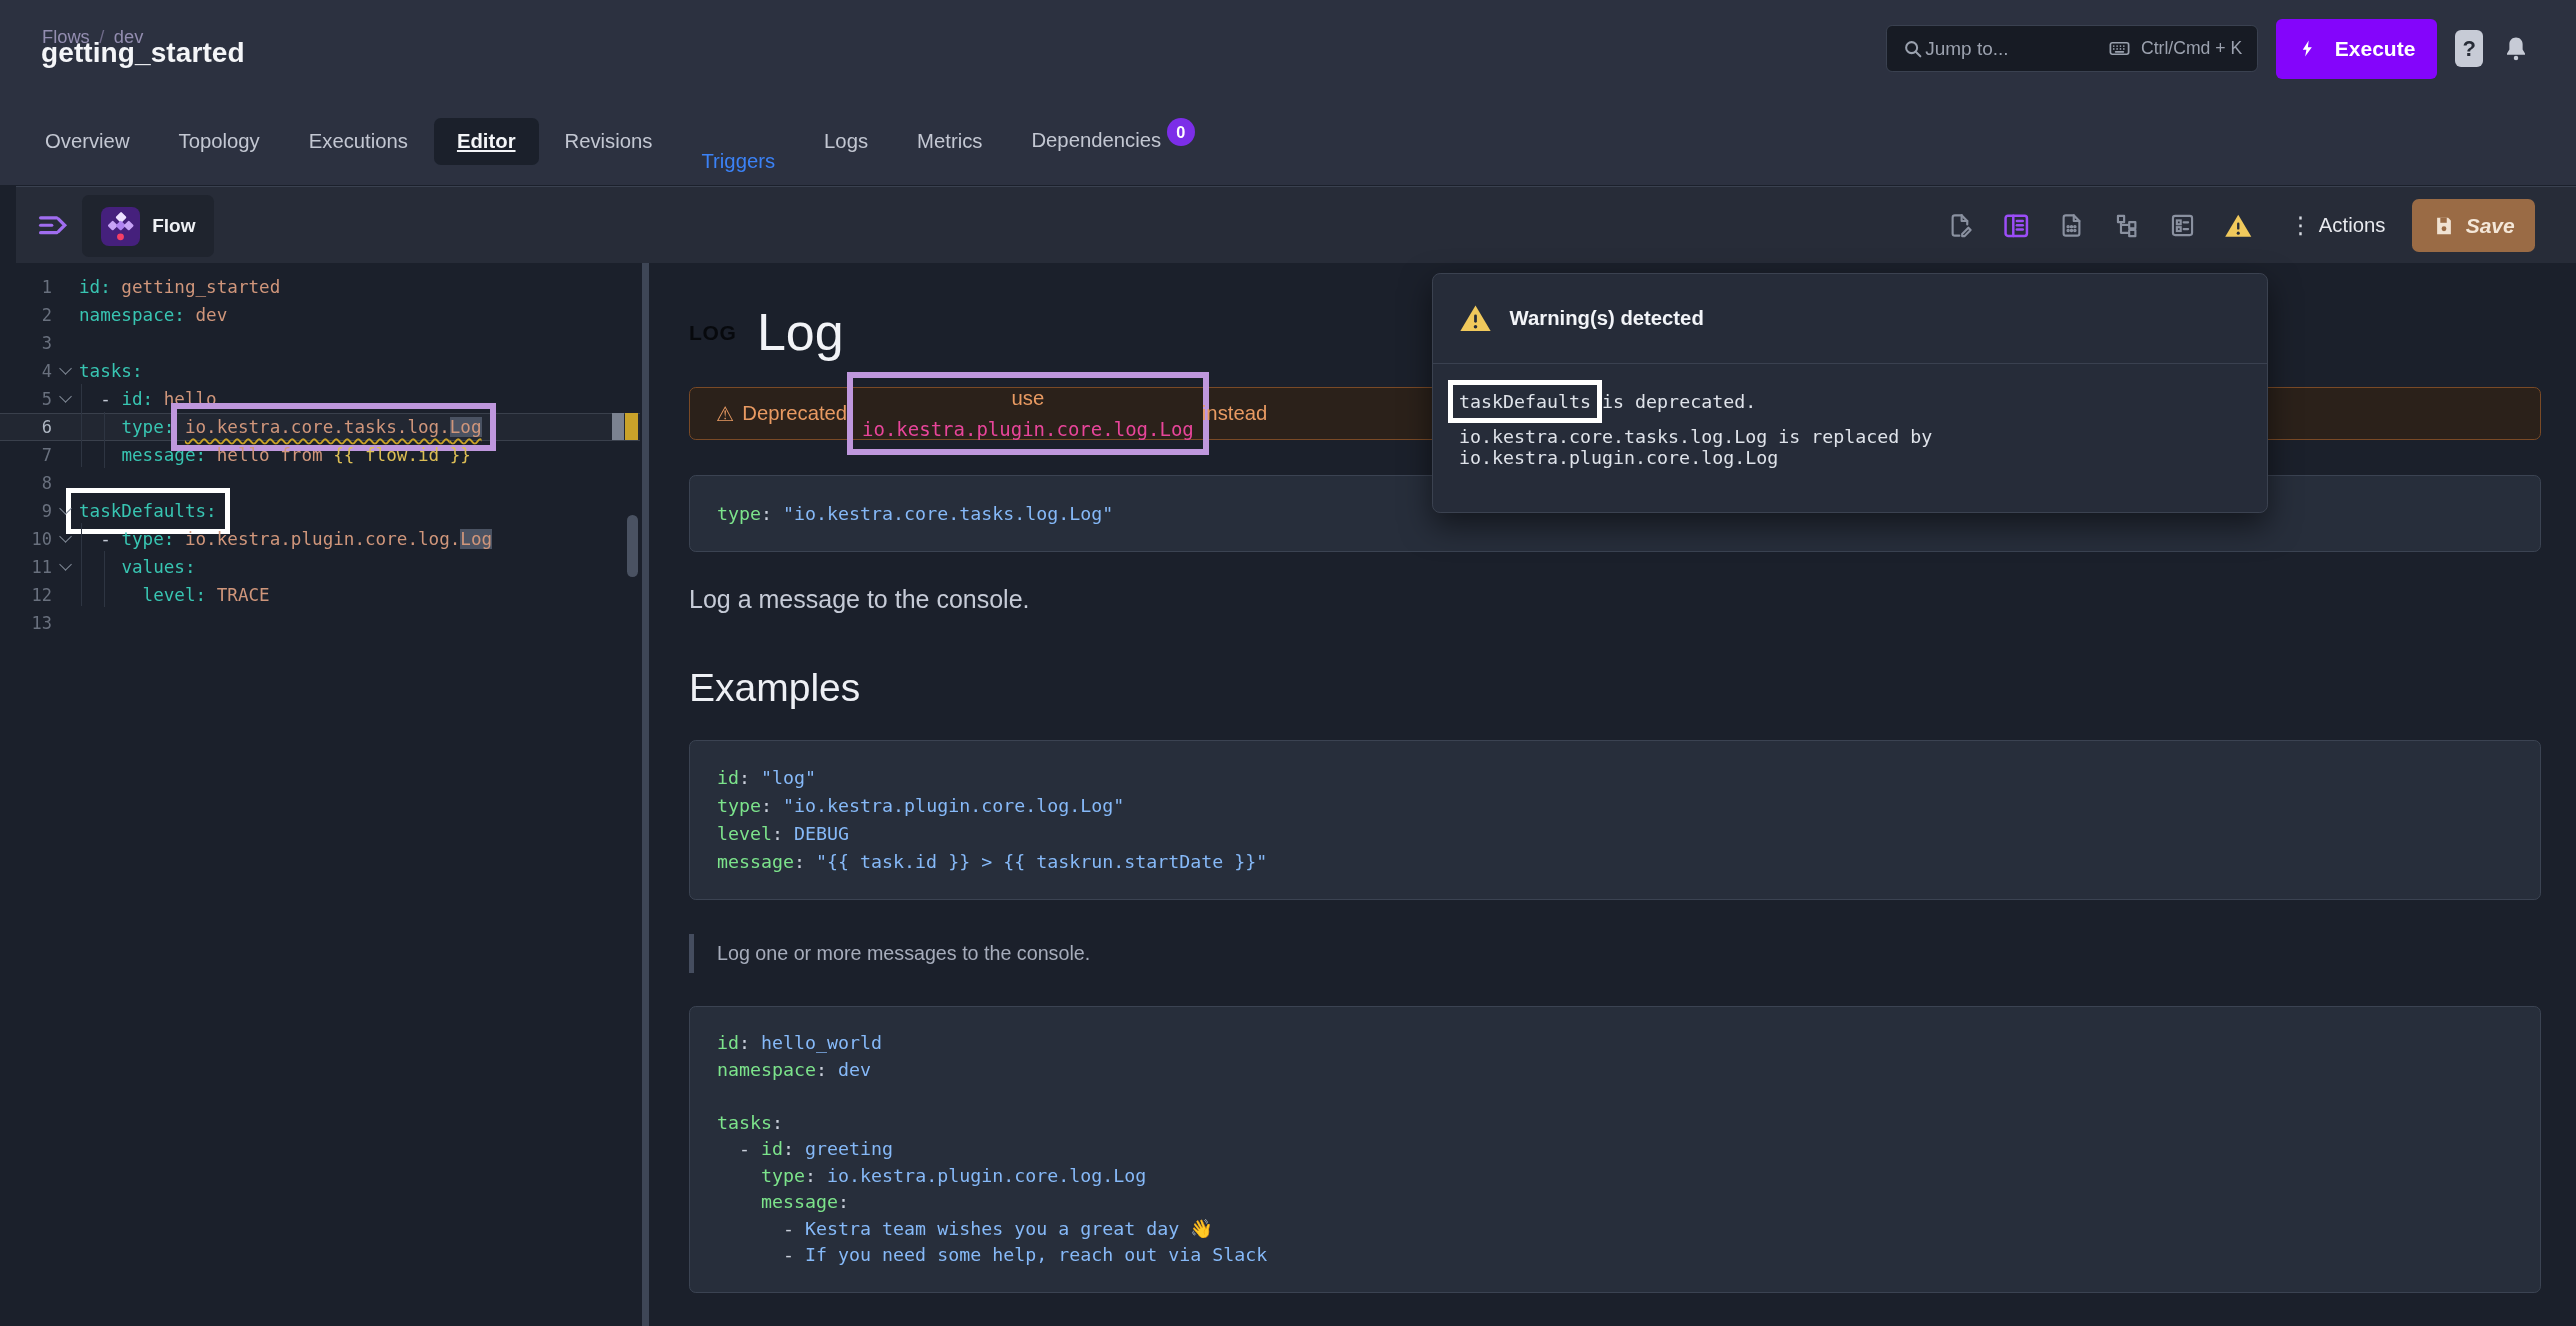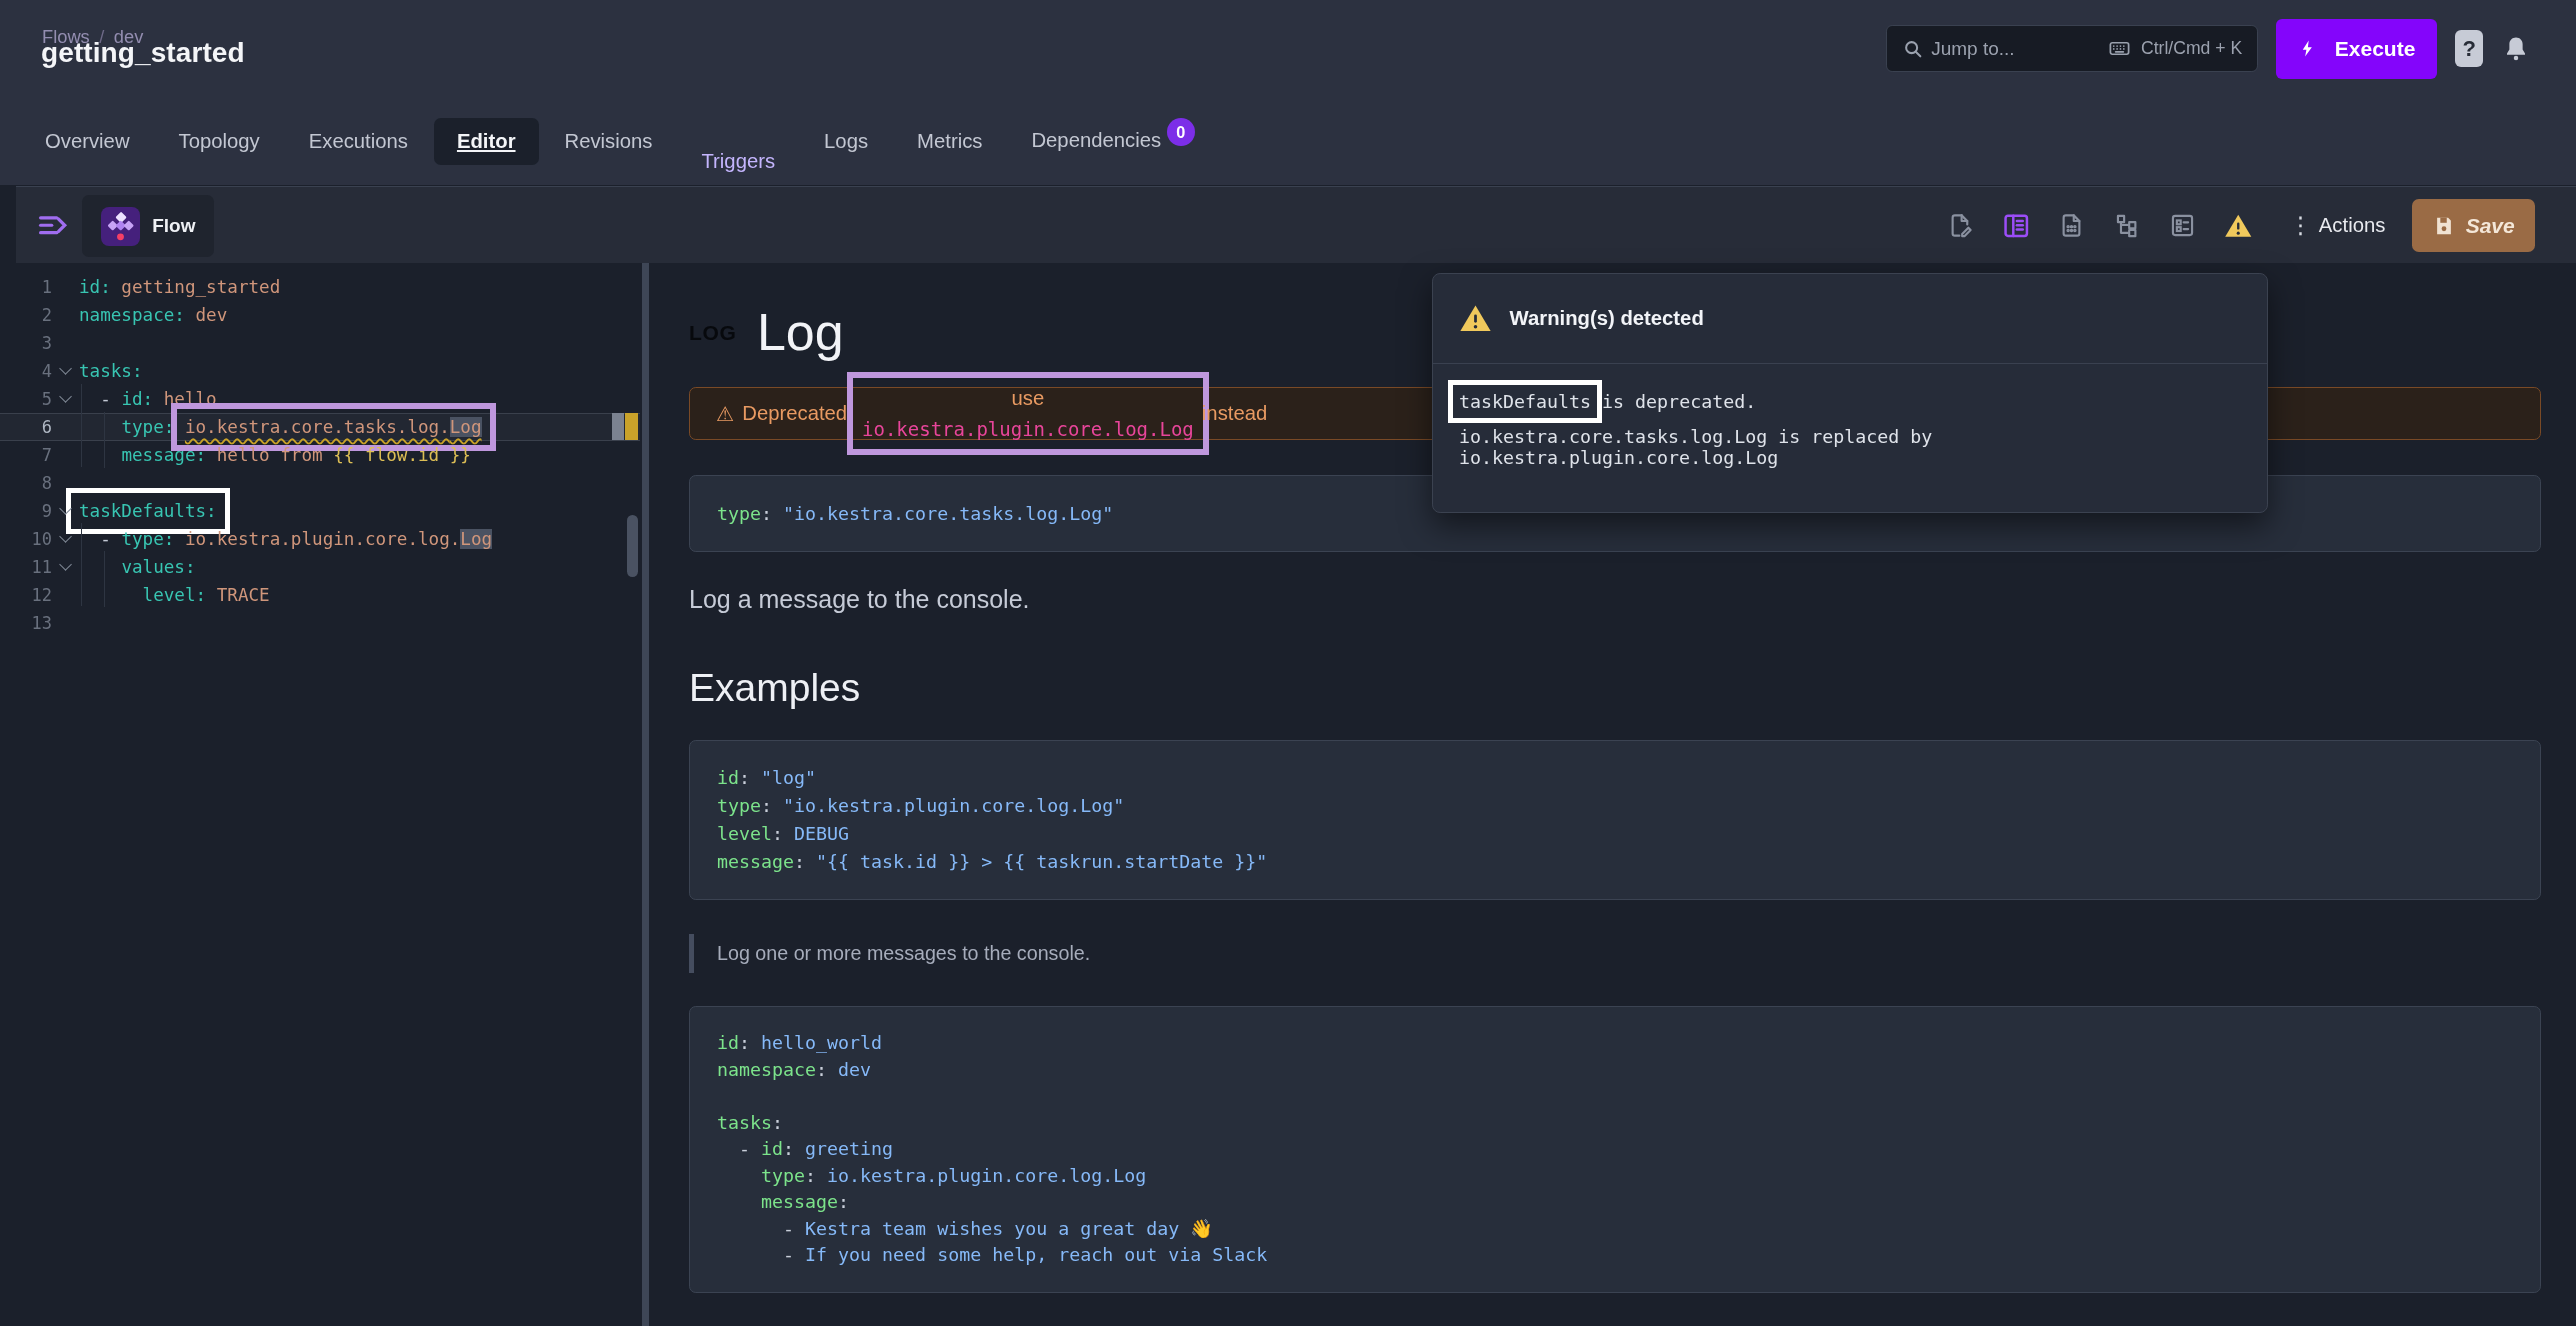--- a/index.html
+++ b/index.html
@@ -9,34 +9,34 @@
     font-family:"Liberation Sans", sans-serif; color:#e6e9ef;
   }
 
   
   .app-header { position:absolute; top:0; left:0; right:0; height:98px; background:#2c3140; z-index:5; }
   .crumb { position:absolute; left:42px; top:26px; font-size:18.3px; color:#938db0; display:flex; gap:9.5px; }
   .crumb .sep { color:#6e6a88; }
   .page-title { position:absolute; left:41px; top:37px; font-size:28px; font-weight:bold; color:#f4f5f8; letter-spacing:0.1px; }
   .header-right { position:absolute; right:45px; top:24.4px; height:49px; display:flex; align-items:center; gap:17.6px; }
   .jump-box { width:372px; height:47px; background:#171b24; border:1.4px solid #3a4150; border-radius:6.1px;
-    display:flex; align-items:center; padding:0 15px; gap:7px; }
+    display:flex; align-items:center; padding:0 15px; gap:1px; }
   .jump-box .ph { font-size:19px; color:#9ba1ae; flex:1; }
   .jump-box .kbd-hint { font-size:17.6px; color:#9ba1ae; display:flex; align-items:center; gap:9.5px; }
   .execute-btn { height:60px; padding:0 22px; background:#8405fb; border:none; border-radius:6.1px;
     display:flex; align-items:center; gap:18px; color:#fff; font-size:21px; font-weight:bold; cursor:pointer; }
   .help-btn { width:28.5px; height:37px; background:#c7cbd6; border-radius:6.1px; display:flex; align-items:center; justify-content:center;
     color:#272c37; font-weight:800; font-size:22px; cursor:pointer; }
 
   
   .tabbar { position:absolute; top:98px; left:0; right:0; height:87px; background:#2c3140;
     display:flex; align-items:center; padding-left:45px; gap:49px; z-index:5; }
   .tab { font-size:20.3px; color:#c3c7d2; cursor:pointer; white-space:nowrap; position:relative; }
   .tab.active { background:#1b202b; color:#f4f5f8; font-weight:bold; border-radius:6.8px; padding:12.2px 23px; margin:-12.2px -23px;text-decoration:underline; }
-  .tab.disabled { color:#c4b5fd;margin-top:40px; }
+  .tab.disabled { color:#3b82f6;margin-top:40px; }
   .tab .badge { display:inline-block; min-width:28.5px; height:28.5px; border-radius:14.2px; background:#7c2ee8; color:#fff;
     font-size:16.3px; font-weight:bold; text-align:center; line-height:28.5px; position:relative; top:-9.5px; margin-left:5.4px; }
 
   
   .ed-toolbar { position:absolute; top:186px; left:0; right:0; height:77px; background:#272c38;
     border-top:1.4px solid #3a4150; z-index:5;margin-left:16px; }
   .toggle-icon { position:absolute; left:22px; top:24.4px; width:30px; height:28.5px; cursor:pointer; }
   .flow-tab { position:absolute; left:66px; top:8.1px; height:62px; background:#1f242e; border-radius:6.8px;
     display:flex; align-items:center; gap:12.2px; padding:0 19px; cursor:pointer; }
   .flow-tab .label { font-size:19px; font-weight:bold; color:#eff1f5; }

